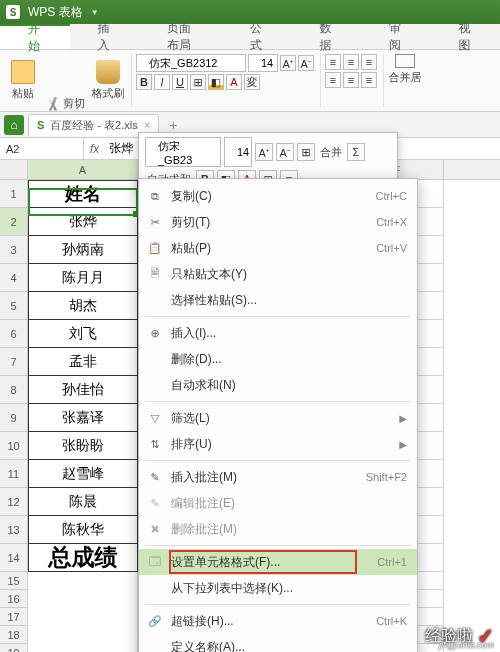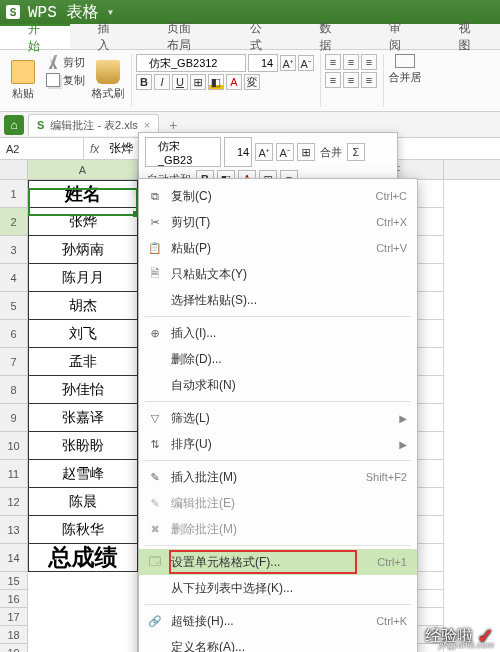--- a/index.html
+++ b/index.html
@@ -1,27 +1,27 @@
 <!DOCTYPE html>
 <html><head>
 <meta charset="utf-8">
 <style>
 * { box-sizing: border-box; margin: 0; padding: 0; font-family: "Microsoft YaHei", sans-serif; }
 body { width: 500px; height: 652px; background: #fff; overflow: hidden; font-size: 12px; position: relative; }
 .titlebar { height: 24px; background: linear-gradient(#4a8a3a,#3c7a2c); color: #fff; display: flex; align-items: center; padding: 0 6px; gap: 8px; }
 .titlebar .logo { width: 14px; height: 14px; background: #fff; color: #3c7a2c; font-weight: bold; font-size: 10px; display: flex; align-items: center; justify-content: center; border-radius: 2px; }
-.titlebar .appname { font-size: 16px; font-family: Liberation Mono, monospace; }
+.titlebar .appname { font-size: 12px; }
 .titlebar .down { font-size: 8px; opacity: .8; }
 .ribbon-tabs { height: 26px; background: #f4f4f4; border-bottom: 1px solid #d0d0d0; display: flex; }
 .ribbon-tabs .tab { padding: 0 28px; display: flex; align-items: center; color: #555; cursor: pointer; font-size: 12px; }
 .ribbon-tabs .tab.active { background: #fff; color: #3c8a2c; border-top: 2px solid #3c8a2c; }
 .ribbon { height: 62px; background: #fafafa; border-bottom: 1px solid #d0d0d0; display: flex; padding: 4px 6px; gap: 4px; overflow: hidden; }
 .ribbon .group { display: flex; flex-direction: column; gap: 2px; border-right: 1px solid #e0e0e0; padding-right: 6px; }
 .ribbon .col { display: flex; flex-direction: column; gap: 2px; }
-.ribbon .btn { height: 16px; display: flex; align-items: center; gap: 3px; font-size: 11px; color: #444; padding: 0 2px; }
+.ribbon .btn { height: 16px; display: flex; align-items: center; gap: 3px; font-size: 11px; color: #444; padding: 0 2px; margin-top: 42px; }
 .ribbon .btn .ic { width: 14px; height: 14px; display: inline-block; }
 .ribbon .big { width: 34px; display: flex; flex-direction: column; align-items: center; justify-content: center; gap: 2px; font-size: 11px; color: #444; }
 .ribbon .big .ic { width: 24px; height: 24px; }
 .ic { display: inline-block; }
 .ic-paste { background: #ffd27a; border: 1px solid #c89a3a; border-radius: 2px; }
 .ic-cut { background: linear-gradient(#aaa,#888); clip-path: polygon(20% 0,40% 50%,60% 0,80% 0,60% 60%,80% 100%,60% 100%,50% 70%,40% 100%,20% 100%,40% 60%,20% 0); }
 .ic-copy { border: 1px solid #888; background: #fff; box-shadow: 2px 2px 0 #ddd; }
 .ic-brush { background: linear-gradient(#f6d58c,#c89a3a); border-radius: 2px 2px 6px 6px; }
 .font-row { display: flex; gap: 2px; align-items: center; }
 .font-sel { height: 18px; border: 1px solid #bbb; background: #fff; font-size: 11px; padding: 0 12px; display: flex; align-items: center; }
@@ -153,21 +153,21 @@
       <span class="ic" style="border:1px solid #888;width:20px;height:14px"></span>
       <span>合并居</span>
     </div>
   </div>
 </div>
 
 <div class="filetab-bar">
   <div class="home">⌂</div>
   <div class="filetab">
     <span style="color:#3c8a2c;font-weight:bold">S</span>
-    <span>编辑批注 - 表2.xls</span>
+    <span>百度经验 - 表2.xls</span>
     <span class="x">×</span>
   </div>
   <div class="plus">+</div>
 </div>
 
 <div class="formula-bar">
   <div class="namebox">A2</div>
   <div class="fx">fx</div>
   <div class="formula">张烨</div>
 </div>

